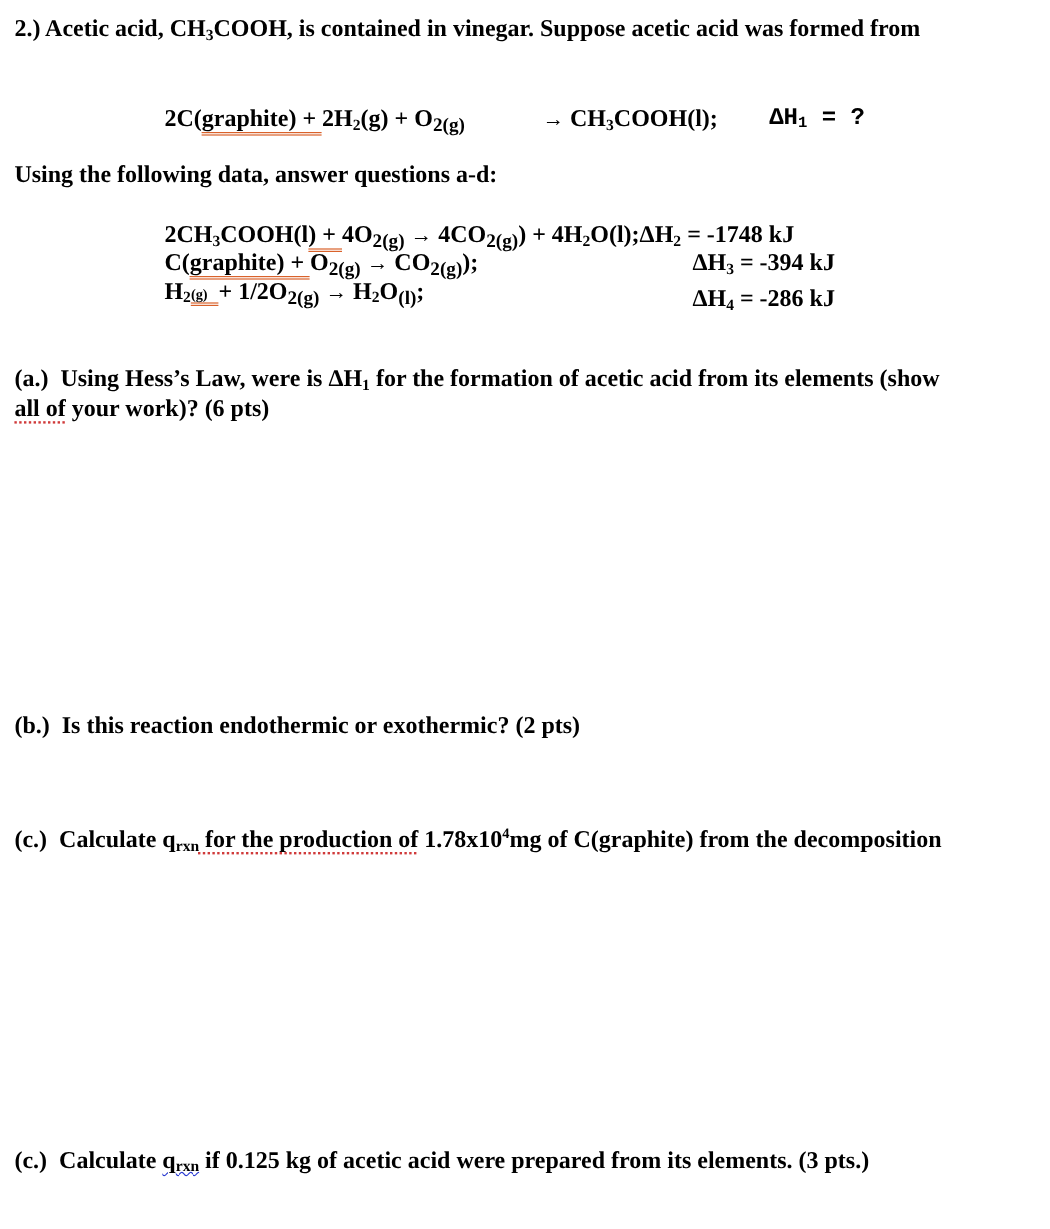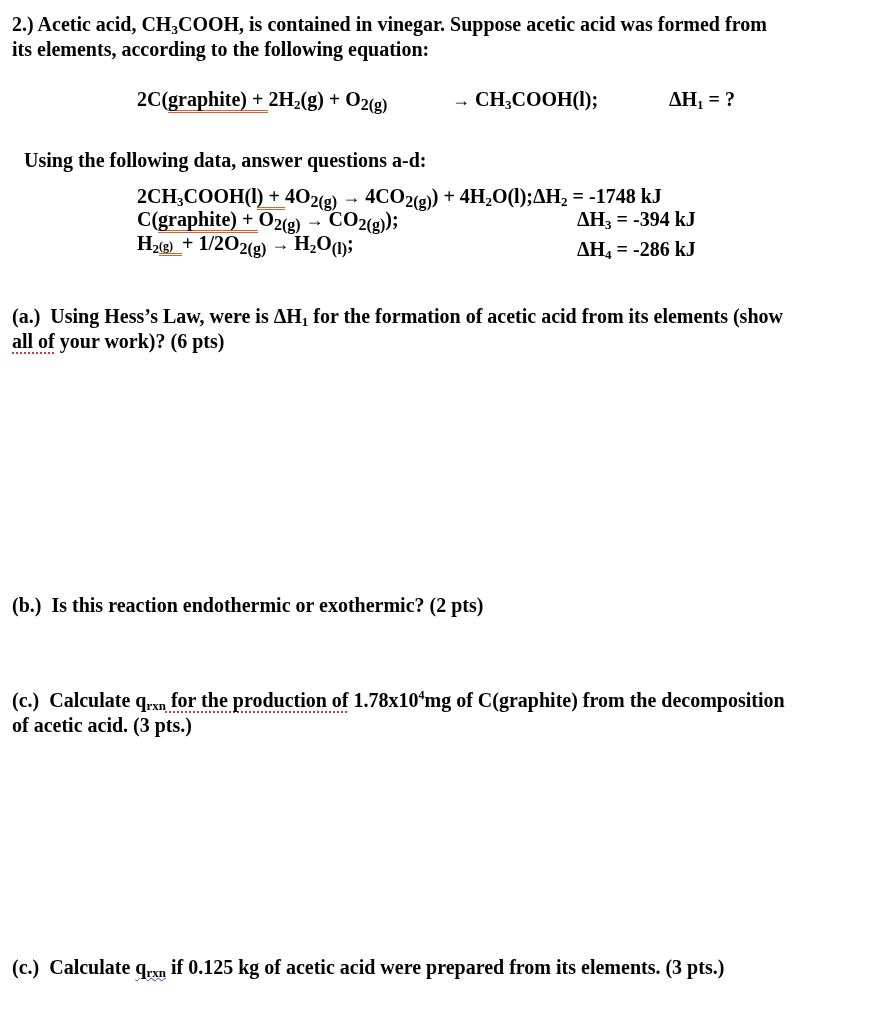--- a/index.html
+++ b/index.html
@@ -33,36 +33,35 @@
     .arrow { font-weight: normal; font-size: 18px; }
     .data-row { position: absolute; left: 137px; font-size: 20px; line-height: 24px; white-space: nowrap; }
     .dh { position: absolute; white-space: nowrap; font-size: 20px; line-height: 24px; }
   </style>
 </head>
 <body>
 
 <div class="para" style="top:12px;">
   <span>2.)</span>
   <span>Acetic acid, CH</span><sub>3</sub><span>COOH, is contained in vinegar.  Suppose acetic acid was formed from</span><br>
-  <span>its elements, according to the following equation:</span>
 </div>
 
 <div class="abs eq" style="left:137px; top:86px; line-height:26px;">
   <span>2C(</span><span class="dbl-ul"><span>graphite)</span><span> + </span></span>
   <span>2H</span><sub>2</sub><span>(g)  +  O</span><span class="sub-small">2(g)</span>
 </div>
 <div class="abs eq" style="left:452px; top:86px; line-height:26px;">
   <span class="arrow">→</span>
   <span>CH</span><sub>3</sub><span>COOH(l);</span>
 </div>
-<div class="abs eq" style="left:669px; top:86px; line-height:26px;">
+<div class="abs eq" style="left:641px; top:86px; line-height:26px;font-family:Liberation Mono, monospace;">
   <span>ΔH</span><sub>1</sub><span> = ?</span>
 </div>
 
-<div class="para" style="top:148px;margin-left:12px;">Using the following data, answer questions a-d:</div>
+<div class="para" style="top:134px;">Using the following data, answer questions a-d:</div>
 
 <div class="data-row" style="top:184px;">
   <span>2CH</span><sub>3</sub><span>COOH(l</span><span class="dbl-ul">) + </span>
   <span>4O</span><span class="sub-small">2(g)</span>
   <span class="arrow">→</span>
   <span>4CO</span><span class="sub-small">2(g)</span><span>)  +  4H</span><sub>2</sub><span>O(l);</span><span>ΔH</span><sub>2</sub><span> = -1748 kJ</span>
 </div>
 
 <div class="data-row" style="top:207px;">
   <span>C(</span><span class="dbl-ul">graphite) + </span>
@@ -90,19 +89,18 @@
 </div>
 
 <div class="para" style="top:593px;">
   <span>(b.)</span>&nbsp;
   <span>Is this reaction endothermic or exothermic? (2 pts)</span>
 </div>
 
 <div class="para" style="top:688px;">
   <span>(c.)</span>&nbsp;
   <span>Calculate q</span><sub>rxn</sub><span class="dot-ul"> for the production of</span><span> 1.78x10</span><sup>4</sup><span>mg of C(graphite) from the decomposition</span><br>
-  <span>of acetic acid. (3 pts.)</span>
 </div>
 
 <div class="para" style="top:955px;">
   <span>(c.)</span>&nbsp;
   <span>Calculate </span><span class="wavy-ul"><span>q</span><sub>rxn</sub></span><span> if 0.125 kg of acetic acid were prepared from its elements. (3 pts.)</span>
 </div>
 
 </body></html>

